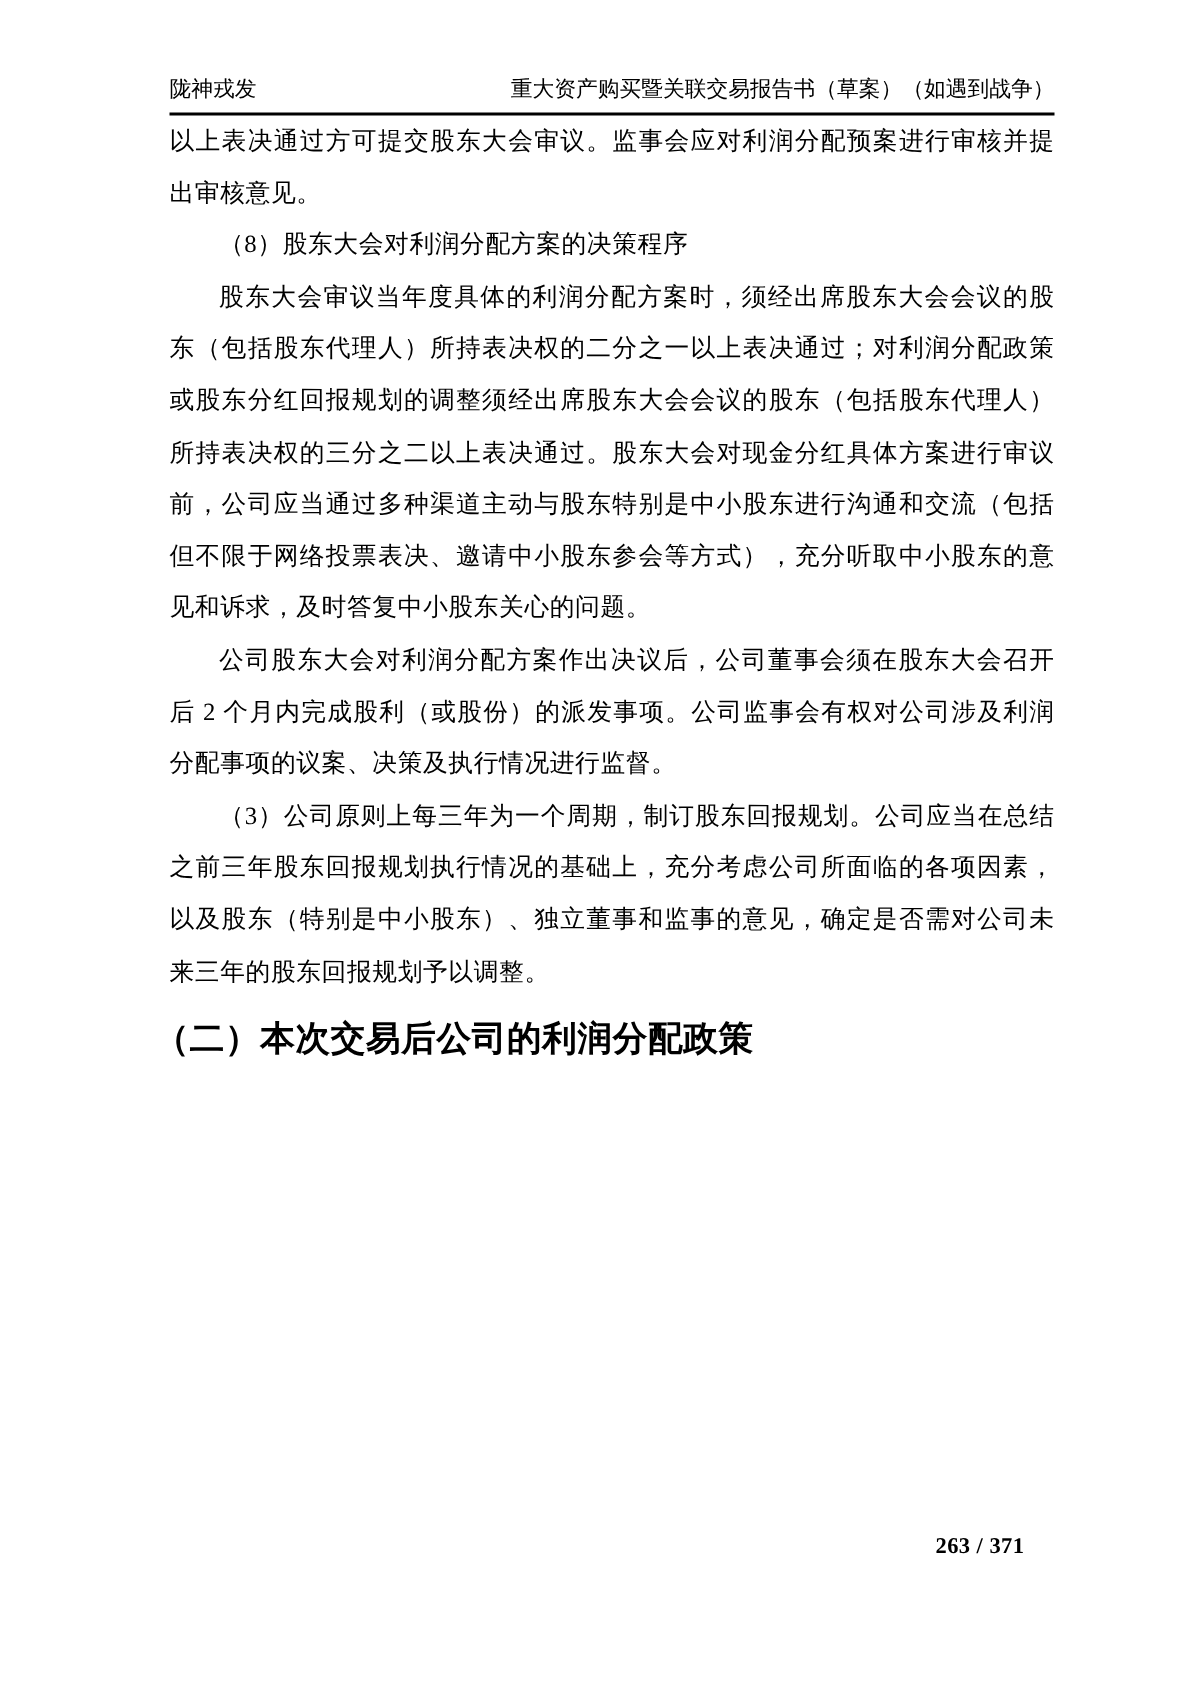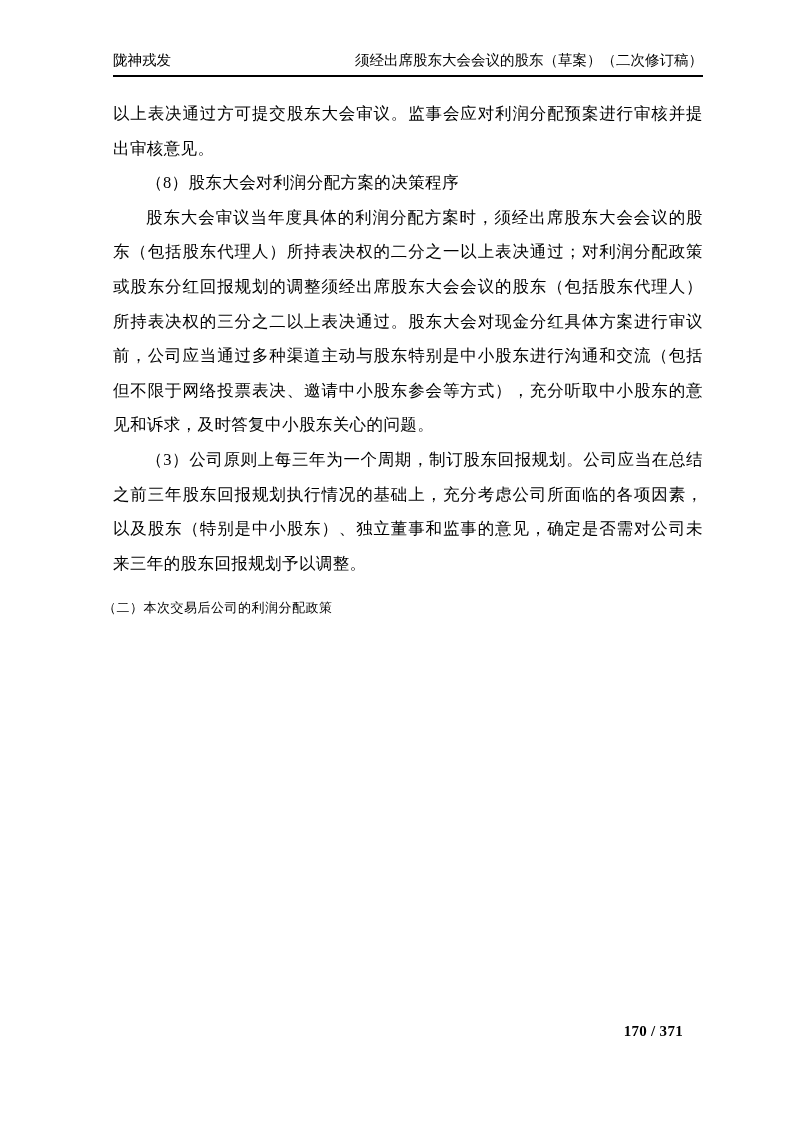--- a/index.html
+++ b/index.html
@@ -23,37 +23,37 @@
     display: flex;
     justify-content: space-between;
     align-items: flex-end;
     font-size: 14.5px;
     line-height: 20px;
     border-bottom: 2px solid #000;
     padding-bottom: 5px;
     white-space: nowrap;
   }
   .content {
-    margin-top: 20px;
+    margin-top: 0;
   }
   .para {
     margin: 0;
     font-size: 16.5px;
     line-height: 34.6px;
     letter-spacing: 0.4px;
     text-align: justify;
     text-indent: 2em;
   }
   .para.no-indent {
     text-indent: 0;
   }
   .section-heading {
     font-family: "Liberation Sans", "DejaVu Sans", sans-serif;
-    font-weight: normal;
-    font-size: 13px;
+    font-weight: bold;
+    font-size: 23px;
     line-height: 30px;
     margin: 12px 0 20px -10px;
     text-indent: 0;
     letter-spacing: 0.5px;
   }
   .page-number {
     position: absolute;
     top: 1022px;
     right: 110px;
     font-size: 15px;
@@ -62,28 +62,29 @@
     letter-spacing: 0.3px;
   }
 </style>
 </head>
 <body>
 
 <div class="page">
 
   <div class="doc-header">
     <span>陇神戎发</span>
-    <span>须经出席股东大会会议的股东（草案）（二次修订稿）</span>
+    <span>重大资产购买暨关联交易报告书（草案）（如遇到战争）</span>
   </div>
 
   <div class="content">
     <p class="para no-indent">以上表决通过方可提交股东大会审议。监事会应对利润分配预案进行审核并提出审核意见。</p>
     <p class="para">（8）股东大会对利润分配方案的决策程序</p>
     <p class="para">股东大会审议当年度具体的利润分配方案时，须经出席股东大会会议的股东（包括股东代理人）所持表决权的二分之一以上表决通过；对利润分配政策或股东分红回报规划的调整须经出席股东大会会议的股东（包括股东代理人）所持表决权的三分之二以上表决通过。股东大会对现金分红具体方案进行审议前，公司应当通过多种渠道主动与股东特别是中小股东进行沟通和交流（包括但不限于网络投票表决、邀请中小股东参会等方式），充分听取中小股东的意见和诉求，及时答复中小股东关心的问题。</p>
+    <p class="para">公司股东大会对利润分配方案作出决议后，公司董事会须在股东大会召开后 2 个月内完成股利（或股份）的派发事项。公司监事会有权对公司涉及利润分配事项的议案、决策及执行情况进行监督。</p>
     <p class="para">（3）公司原则上每三年为一个周期，制订股东回报规划。公司应当在总结之前三年股东回报规划执行情况的基础上，充分考虑公司所面临的各项因素，以及股东（特别是中小股东）、独立董事和监事的意见，确定是否需对公司未来三年的股东回报规划予以调整。</p>
 
     <h2 class="section-heading">（二）本次交易后公司的利润分配政策</h2>
 
   </div>
 
-  <div class="page-number">170 / 371</div>
+  <div class="page-number">263 / 371</div>
 
 </div>
 
 </body></html>

